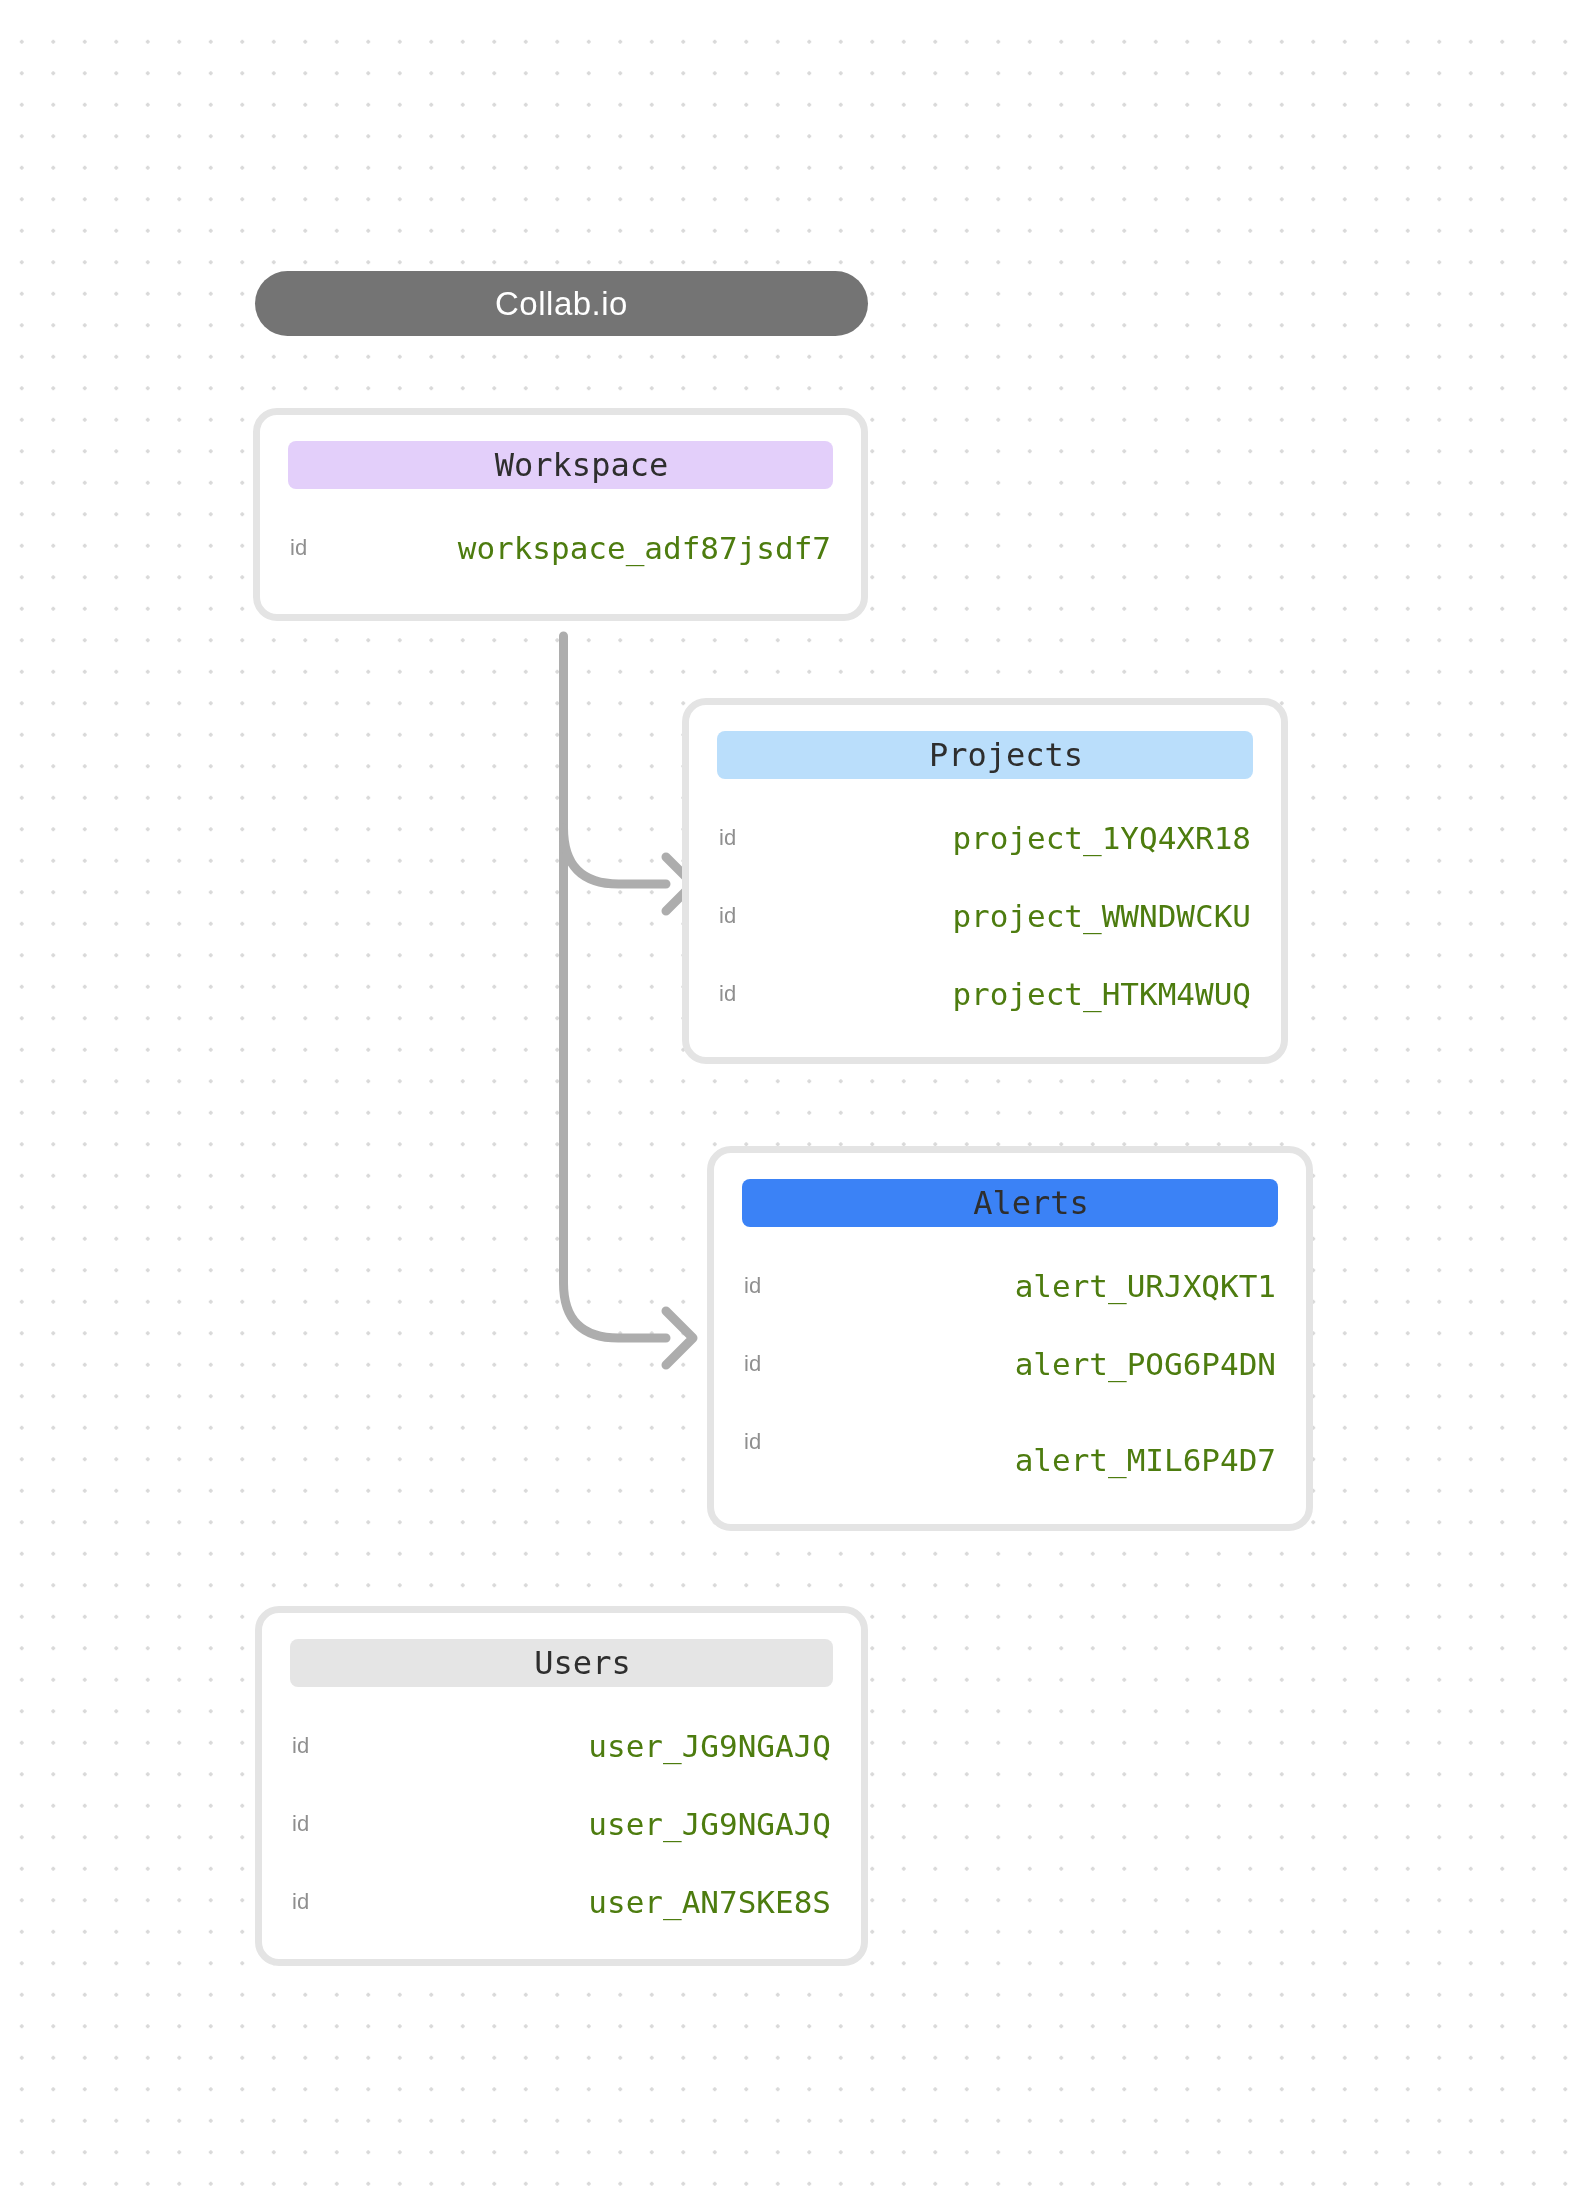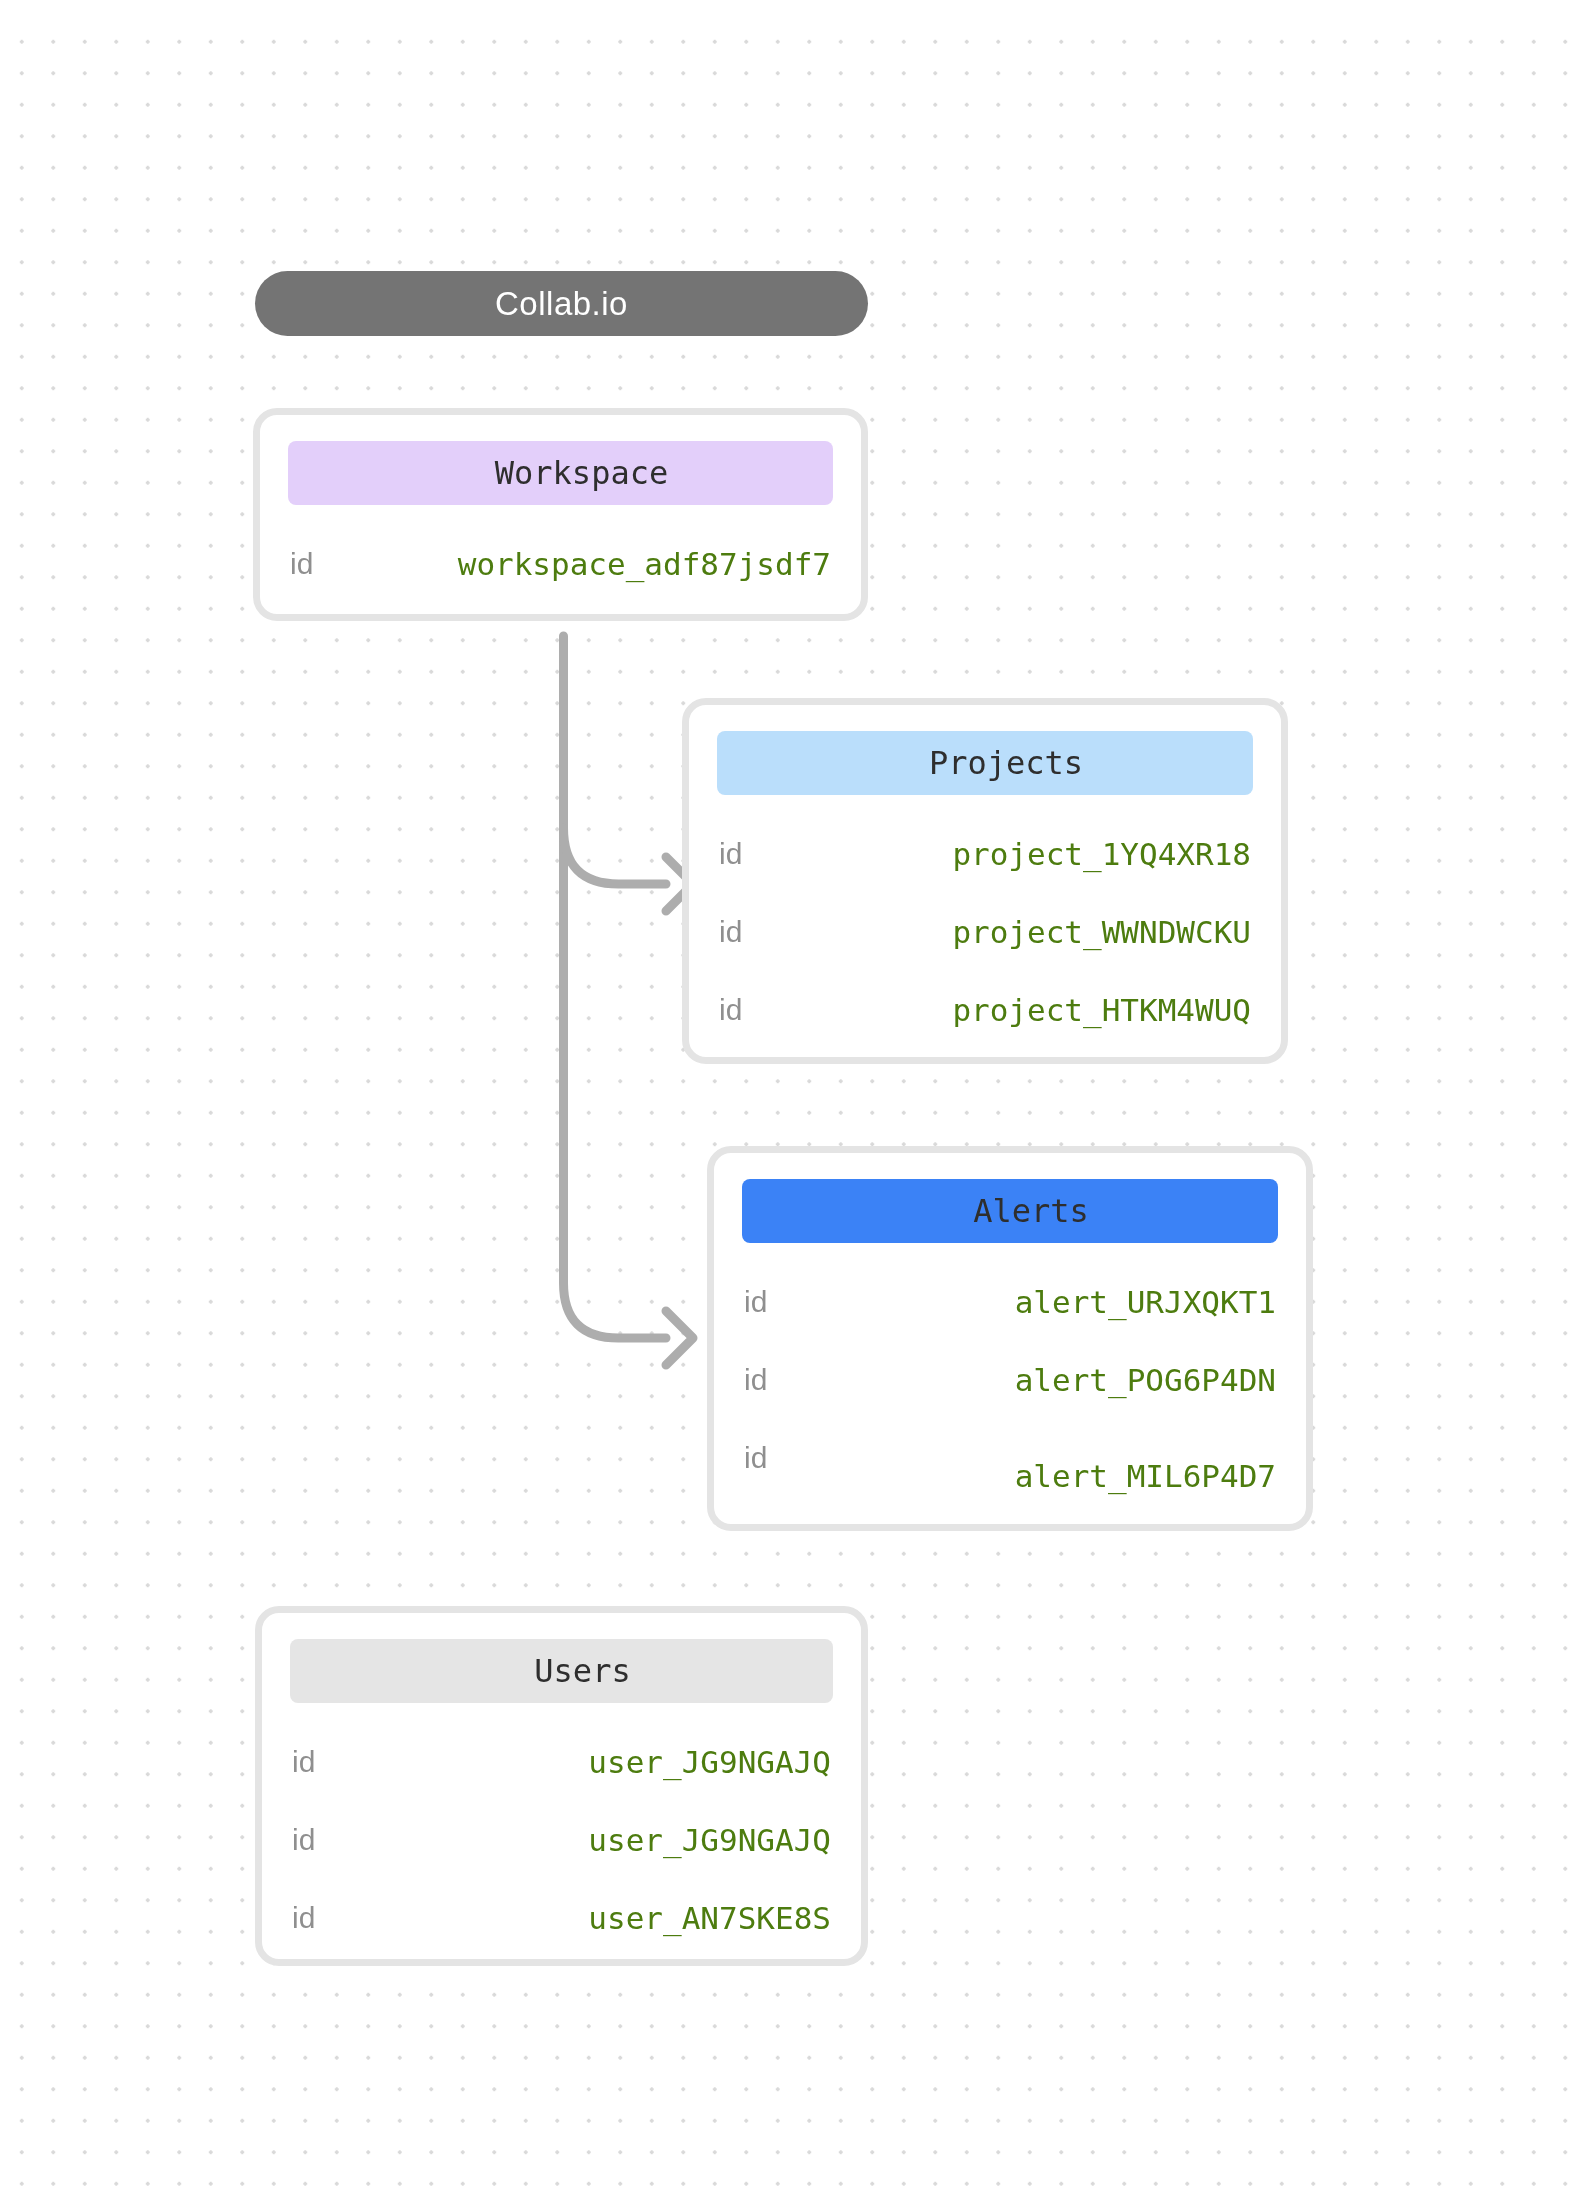--- a/index.html
+++ b/index.html
@@ -44,42 +44,42 @@
   }
 
   .card {
     position: absolute;
     box-sizing: border-box;
     background: #ffffff;
     border: 7px solid #e4e4e4;
     border-radius: 24px;
   }
   .card .hdr {
-    height: 64px;
+    height: 48px;
     margin: 26px 28px 0 28px;
     border-radius: 8px;
     display: flex;
     align-items: center;
     justify-content: center;
     font-family: "DejaVu Sans Mono", monospace;
     font-size: 32px;
     color: #2e2e2e;
     padding-left: 42px;
   }
   .card .row {
     height: 78px;
     margin: 0 30px;
     display: flex;
     align-items: center;
     justify-content: space-between;
   }
   .card .row.first { margin-top: 20px; }
   .k {
     font-family: "Liberation Sans", sans-serif;
-    font-size: 30px;
+    font-size: 22px;
     color: #8f8f8f;
   }
   .v {
     font-family: "DejaVu Sans Mono", monospace;
     font-size: 31px;
     color: #4d7c0f;
     white-space: nowrap;
   }
   .v.drop { transform: translateY(18px); text-align: center; }
 

